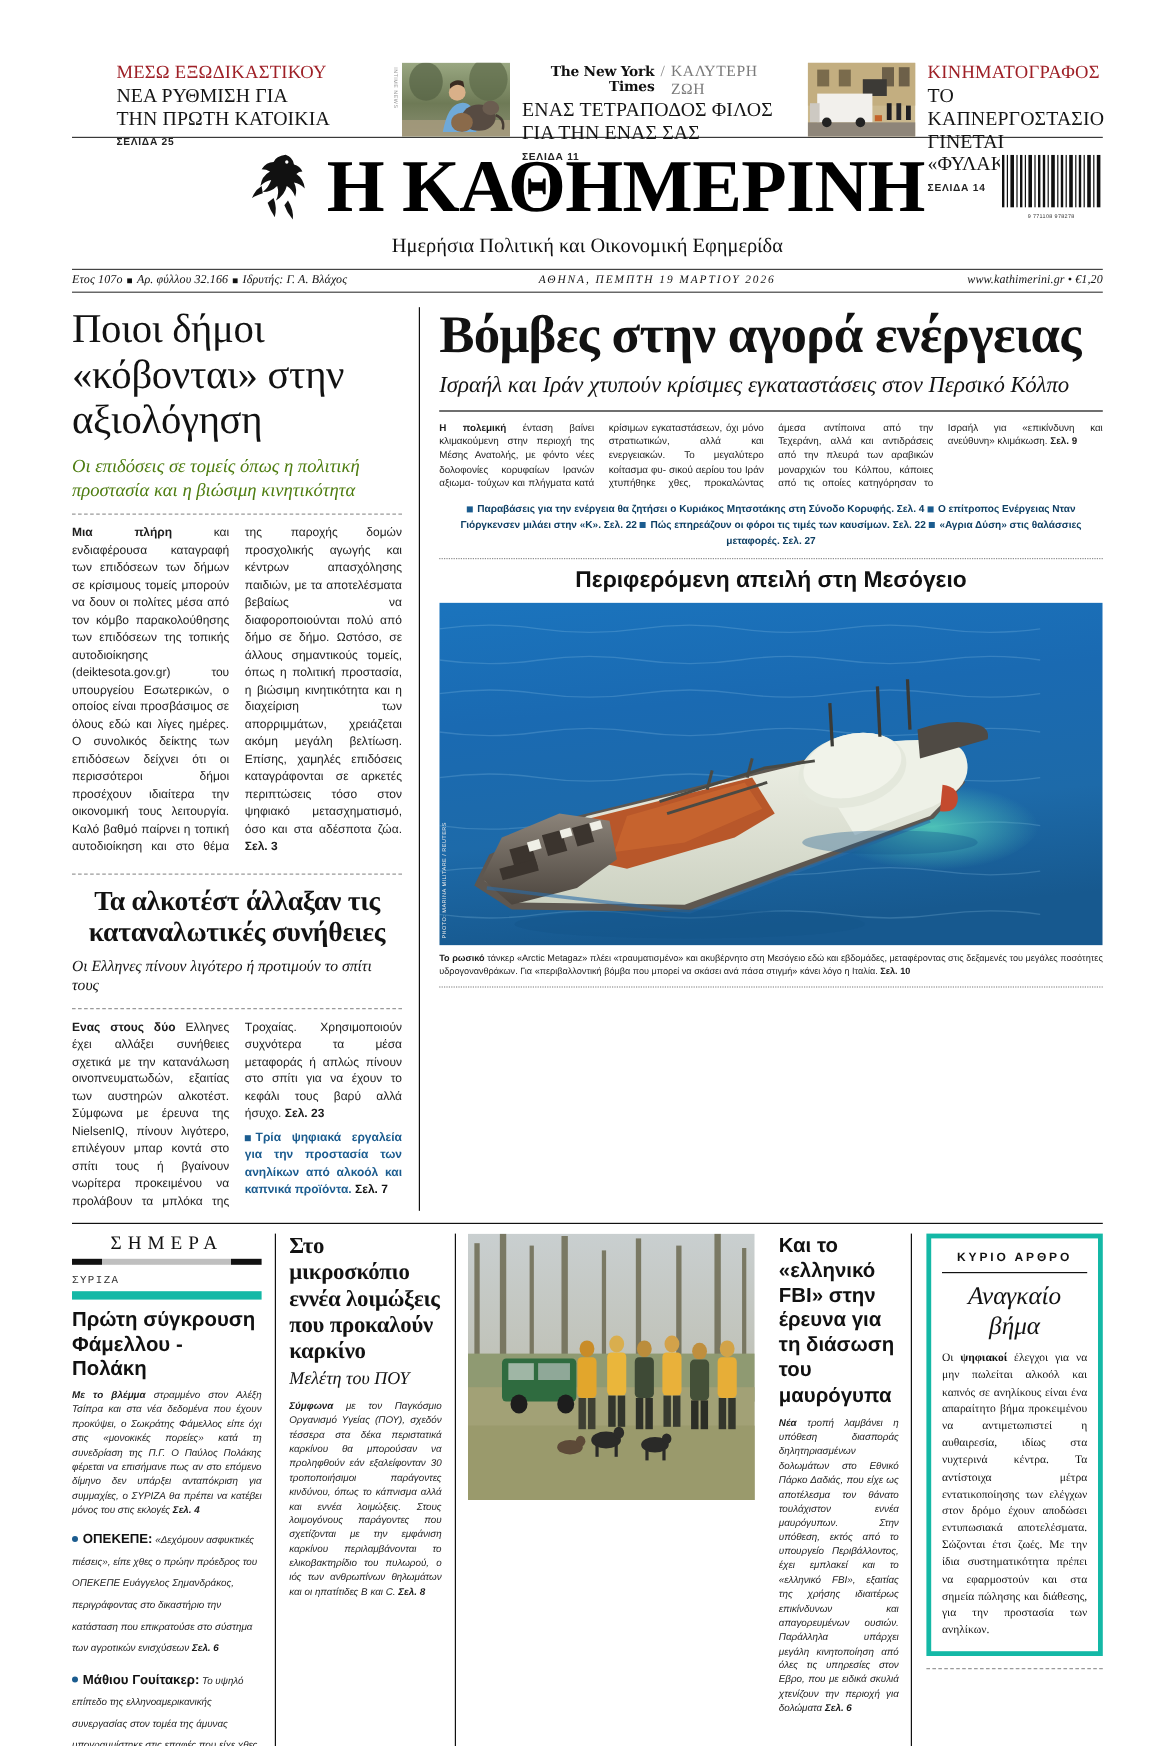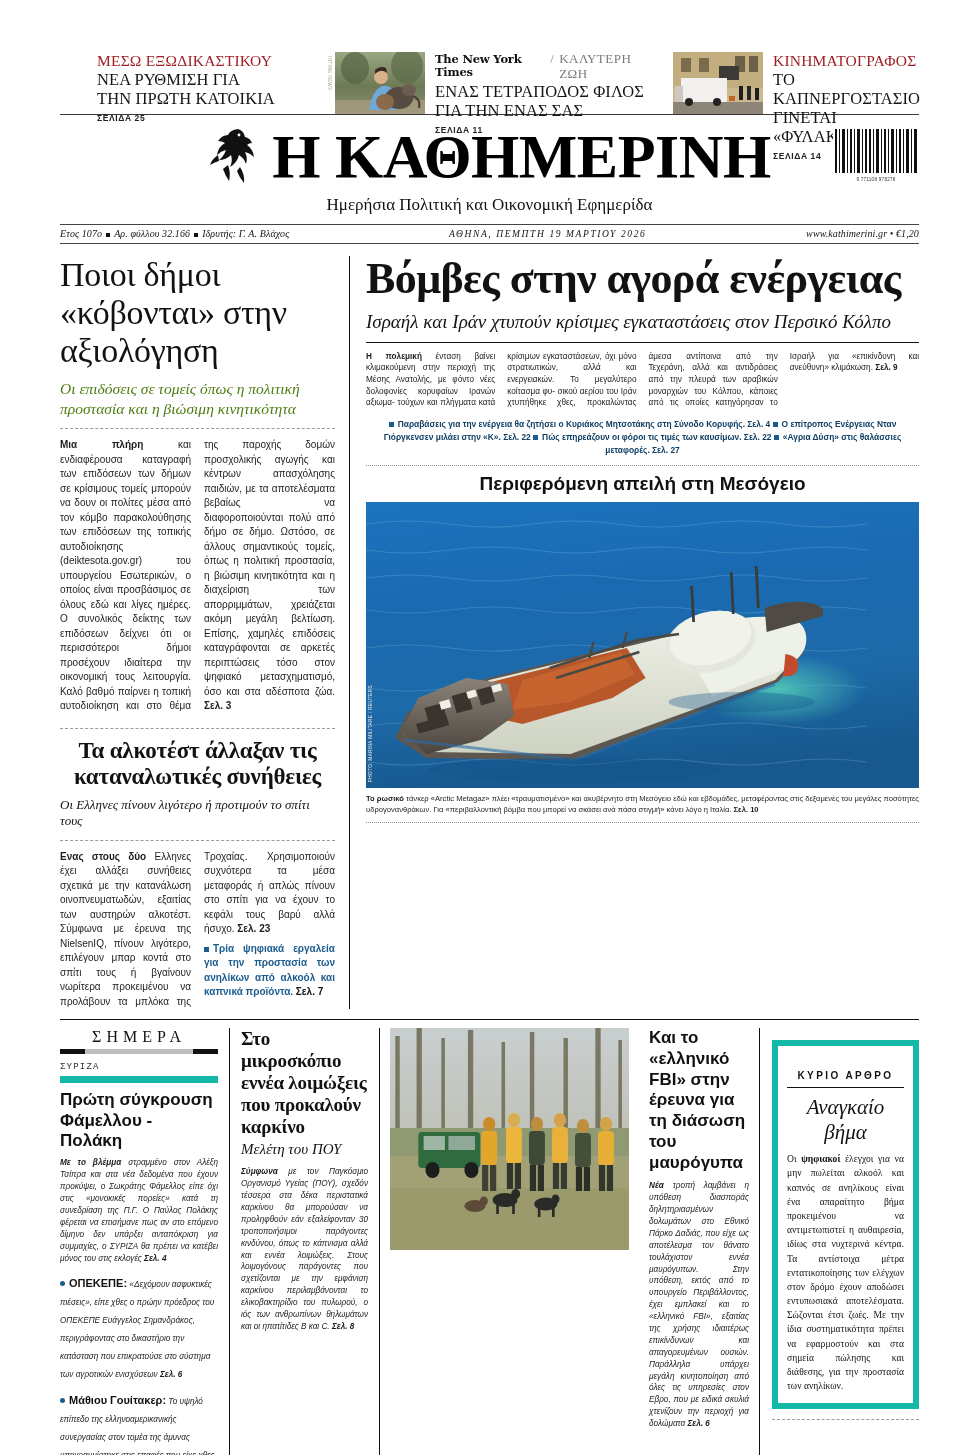--- a/index.html
+++ b/index.html
@@ -15,21 +15,21 @@
 
   
   .teasers { display:flex; align-items:flex-start; padding-top:52px; height:110px; }
   .teaser { display:flex; align-items:flex-start; }
   .teaser-txt { padding-right:12px; }
   .teaser-kicker {
     font-family:"Liberation Serif", serif;
     font-size:15.5px; letter-spacing:.2px; color:#9e1f26; line-height:1.15; font-weight:400;
   }
   .teaser-kicker.nyt-row { color:#333; display:flex; align-items:baseline; gap:5px; font-size:13px;}
-  .nyt-logo { font-family:"DejaVu Serif", serif; font-weight:700; font-size:11.5px; color:#111; letter-spacing:-.2px;}
+  .nyt-logo { font-family:"DejaVu Serif", serif; font-weight:700; font-size:11.5px; color:#111; letter-spacing:-.2px;text-align:right;}
   .nyt-sep { color:#888; }
   .nyt-tag { color:#7a7a7a; font-size:13px; letter-spacing:.5px;}
   .teaser-line { font-size:16.5px; line-height:1.16; color:#151515; letter-spacing:.1px;}
   .teaser-page { font-size:8.5px; letter-spacing:.6px; color:#222; margin-top:5px; font-family:"Liberation Sans", sans-serif; font-weight:700;}
   .teaser-div { width:1px; background:#bdbdbd; align-self:stretch; margin:2px 12px 8px 0; }
   .teaser-photo { width:90px; height:62px; margin-right:10px; position:relative; overflow:hidden; flex:0 0 auto;}
   .credit-v { writing-mode:vertical-rl; font-size:4.5px; color:#9a9a9a; letter-spacing:.4px;
               font-family:"Liberation Sans", sans-serif; margin-right:3px; align-self:flex-start; padding-top:4px;}
 
   .rule-top { border-top:1px solid #3a3a3a; margin-top:4px; }
@@ -116,21 +116,21 @@
   .bull-lead { font-family:"Liberation Sans", sans-serif; font-weight:700; font-size:11px; color:#111;}
 
   .hd-serif { font-size:19px; line-height:1.16; margin:0 0 3px; letter-spacing:-.2px;}
   .hd-serif-it { font-style:italic; font-size:15px; margin:3px 0 8px; }
 
   .photo-mid { width:100%; height:222px; position:relative; overflow:hidden; }
 
   .hd-sans-lg { font-family:"Liberation Sans", sans-serif; font-size:17px; line-height:1.22; margin:0 0 7px; color:#111;}
   .hd-sans-lg b { font-weight:700; }
 
-  .edit-box { border:6px solid #14b8a6; padding:24px 9px 10px;margin-top:12px; }
+  .edit-box { border:4px solid #14b8a6; padding:11px 9px 10px; }
   .edit-title { text-align:center; font-family:"Liberation Sans", sans-serif; font-weight:700;
                 font-size:10px; letter-spacing:2.4px; border-bottom:1px solid #111;
                 padding-bottom:6px; margin-bottom:7px;}
   .edit-hd { text-align:center; font-style:italic; font-size:21px; margin-bottom:7px;}
   .edit-body { font-size:9.6px; line-height:1.48; text-align:justify; font-family:"Liberation Serif", serif;}
   .edit-body b { font-weight:700; }
   .dash-thin { border-top:1px dashed #9a9a9a; margin:10px 0 8px;}
 </style>
 </head>
 <body>

